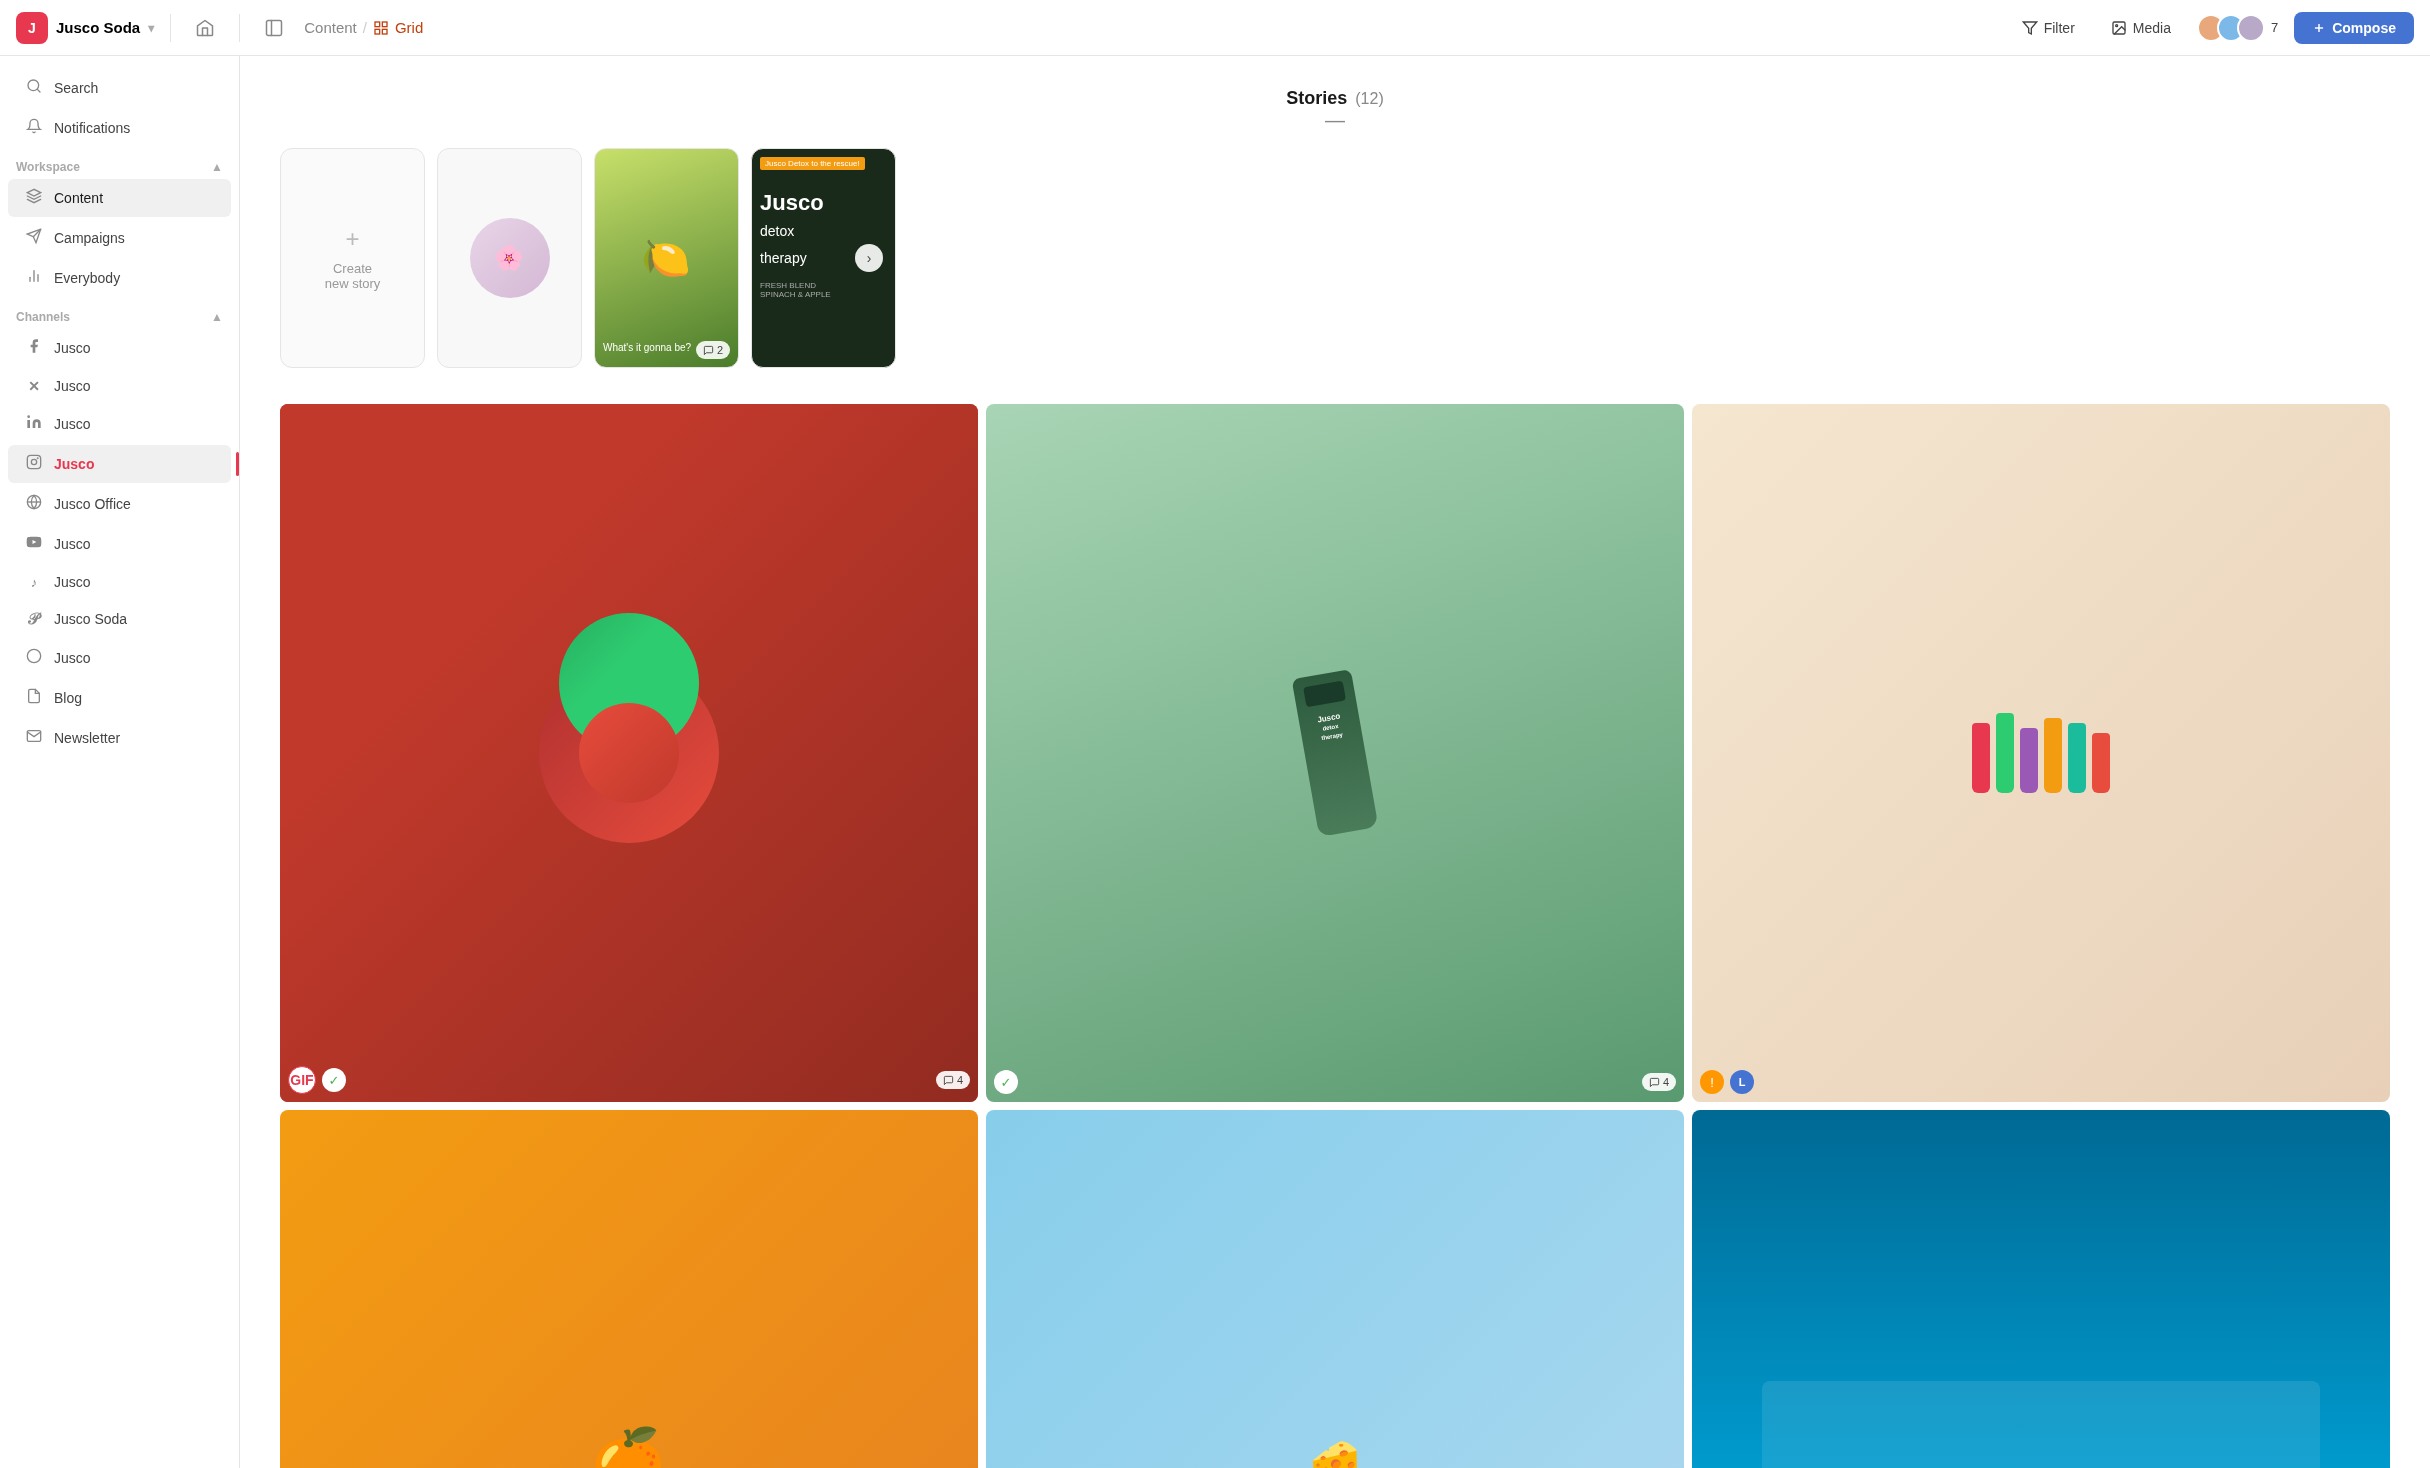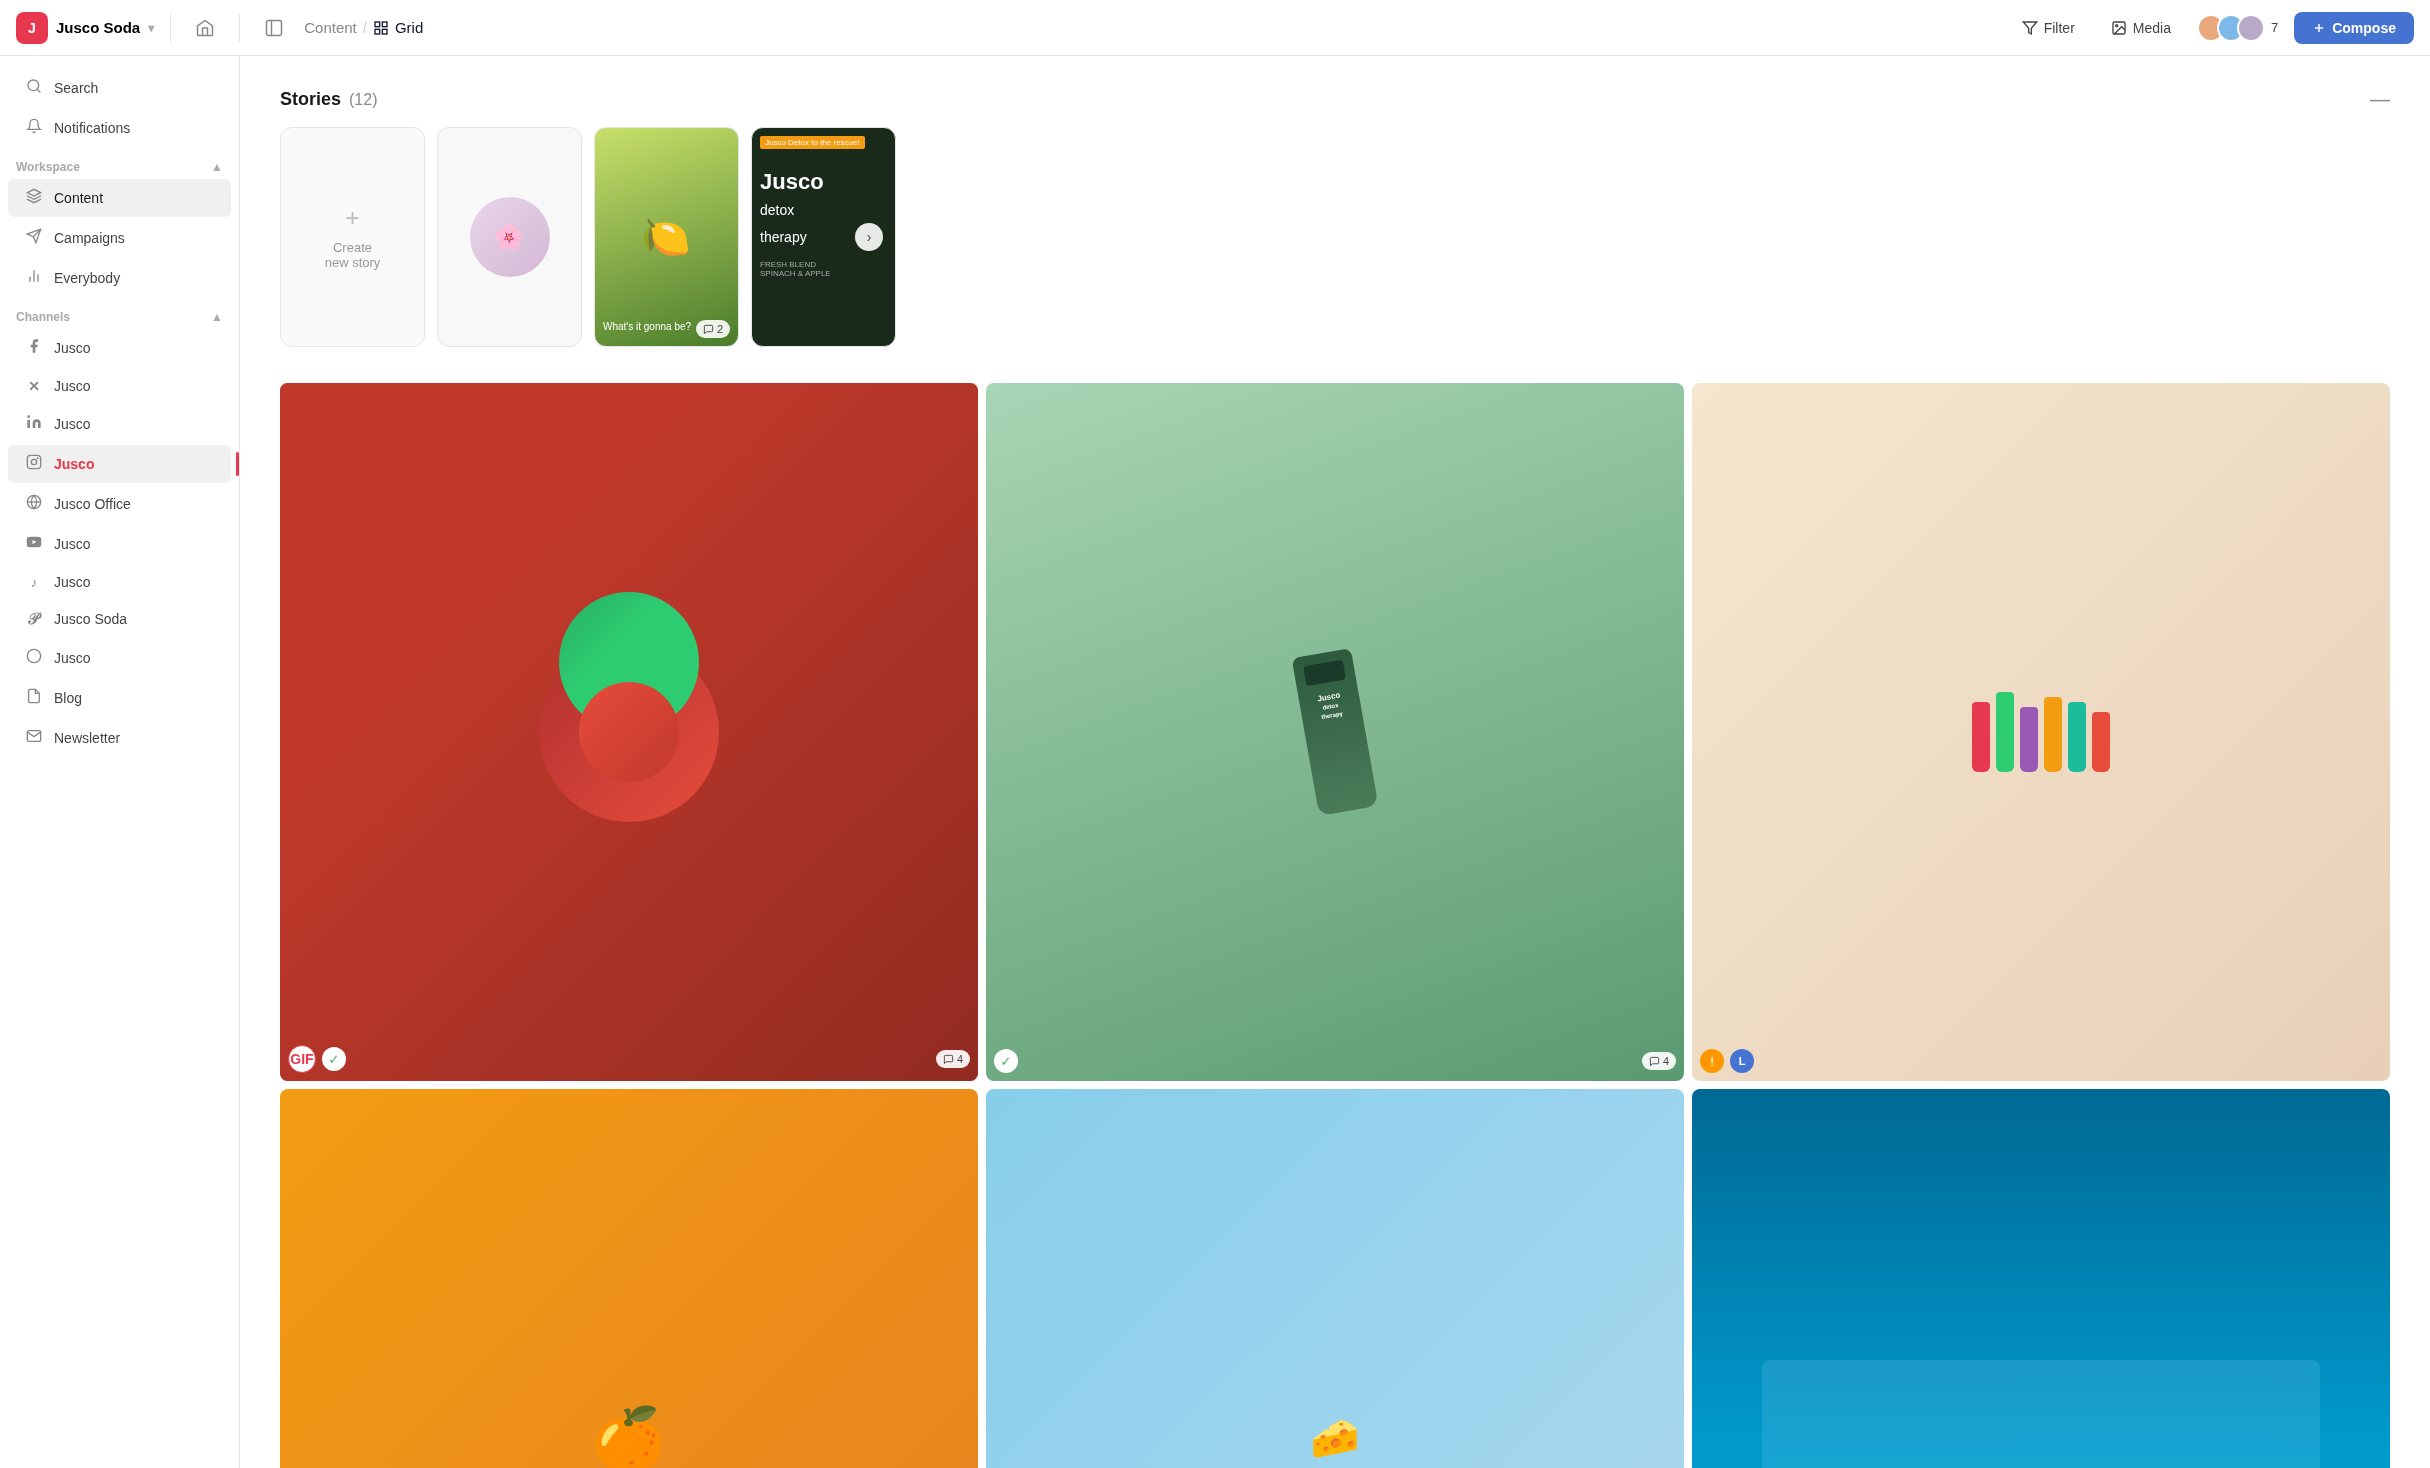--- a/index.html
+++ b/index.html
@@ -17,21 +17,21 @@
       width: 32px; height: 32px; background: #e8384f; border-radius: 8px;
       display: flex; align-items: center; justify-content: center; color: #fff; font-size: 14px; font-weight: bold;
     }
     .topbar-divider { width: 1px; height: 28px; background: #e5e5e5; margin: 0 4px; }
     .topbar-nav-btn {
       background: none; border: none; cursor: pointer; padding: 6px 8px; border-radius: 6px;
       color: #888; font-size: 20px; display: flex; align-items: center;
     }
     .topbar-breadcrumb { display: flex; align-items: center; gap: 6px; color: #888; font-size: 15px; }
     .topbar-breadcrumb .sep { color: #ccc; }
-    .topbar-breadcrumb .active { color: #0f172a; font-weight: 500; display: flex; align-items: flex-end; gap: 6px; }
+    .topbar-breadcrumb .active { color: #c2410c; font-weight: 500; display: flex; align-items: flex-end; gap: 6px; }
     .topbar-right { margin-left: auto; display: flex; align-items: center; gap: 16px; }
     .topbar-action {
       display: flex; align-items: center; gap: 6px; cursor: pointer; color: #444; font-size: 14px;
       background: none; border: none; padding: 6px 10px; border-radius: 6px;
     }
     .topbar-avatars { display: flex; align-items: center; }
     .avatar-circle {
       width: 28px; height: 28px; border-radius: 50%; border: 2px solid #fff;
       margin-left: -8px; display: flex; align-items: center; justify-content: center;
       font-size: 11px; font-weight: 600; color: #fff;
@@ -72,21 +72,21 @@
     .channel-icon-ig { color: #e8384f; }
     .channel-icon-gg { color: #888; }
     .channel-icon-yt { color: #ff0000; }
     .channel-icon-pi { color: #e60023; }
 
     
     .main-content { flex: 1; overflow-y: auto; background: #fff; padding: 32px 40px; }
 
     
     .stories-header {
-      display: flex; align-items: center; justify-content: space-between; margin-bottom: 16px;
+      display: flex; align-items: center; justify-content: space-between; margin-bottom: 16px; flex-direction: column;
     }
     .stories-title { font-size: 18px; font-weight: 600; color: #1a1a1a; display: flex; align-items: center; gap: 8px; }
     .stories-count { color: #888; font-weight: 400; font-size: 16px; }
     .stories-collapse { background: none; border: none; cursor: pointer; color: #888; font-size: 20px; }
 
     .stories-row {
       display: flex; gap: 12px; overflow-x: auto; padding-bottom: 8px; margin-bottom: 28px;
     }
     .story-card {
       flex-shrink: 0; width: 145px; height: 220px; border-radius: 12px; overflow: hidden;

